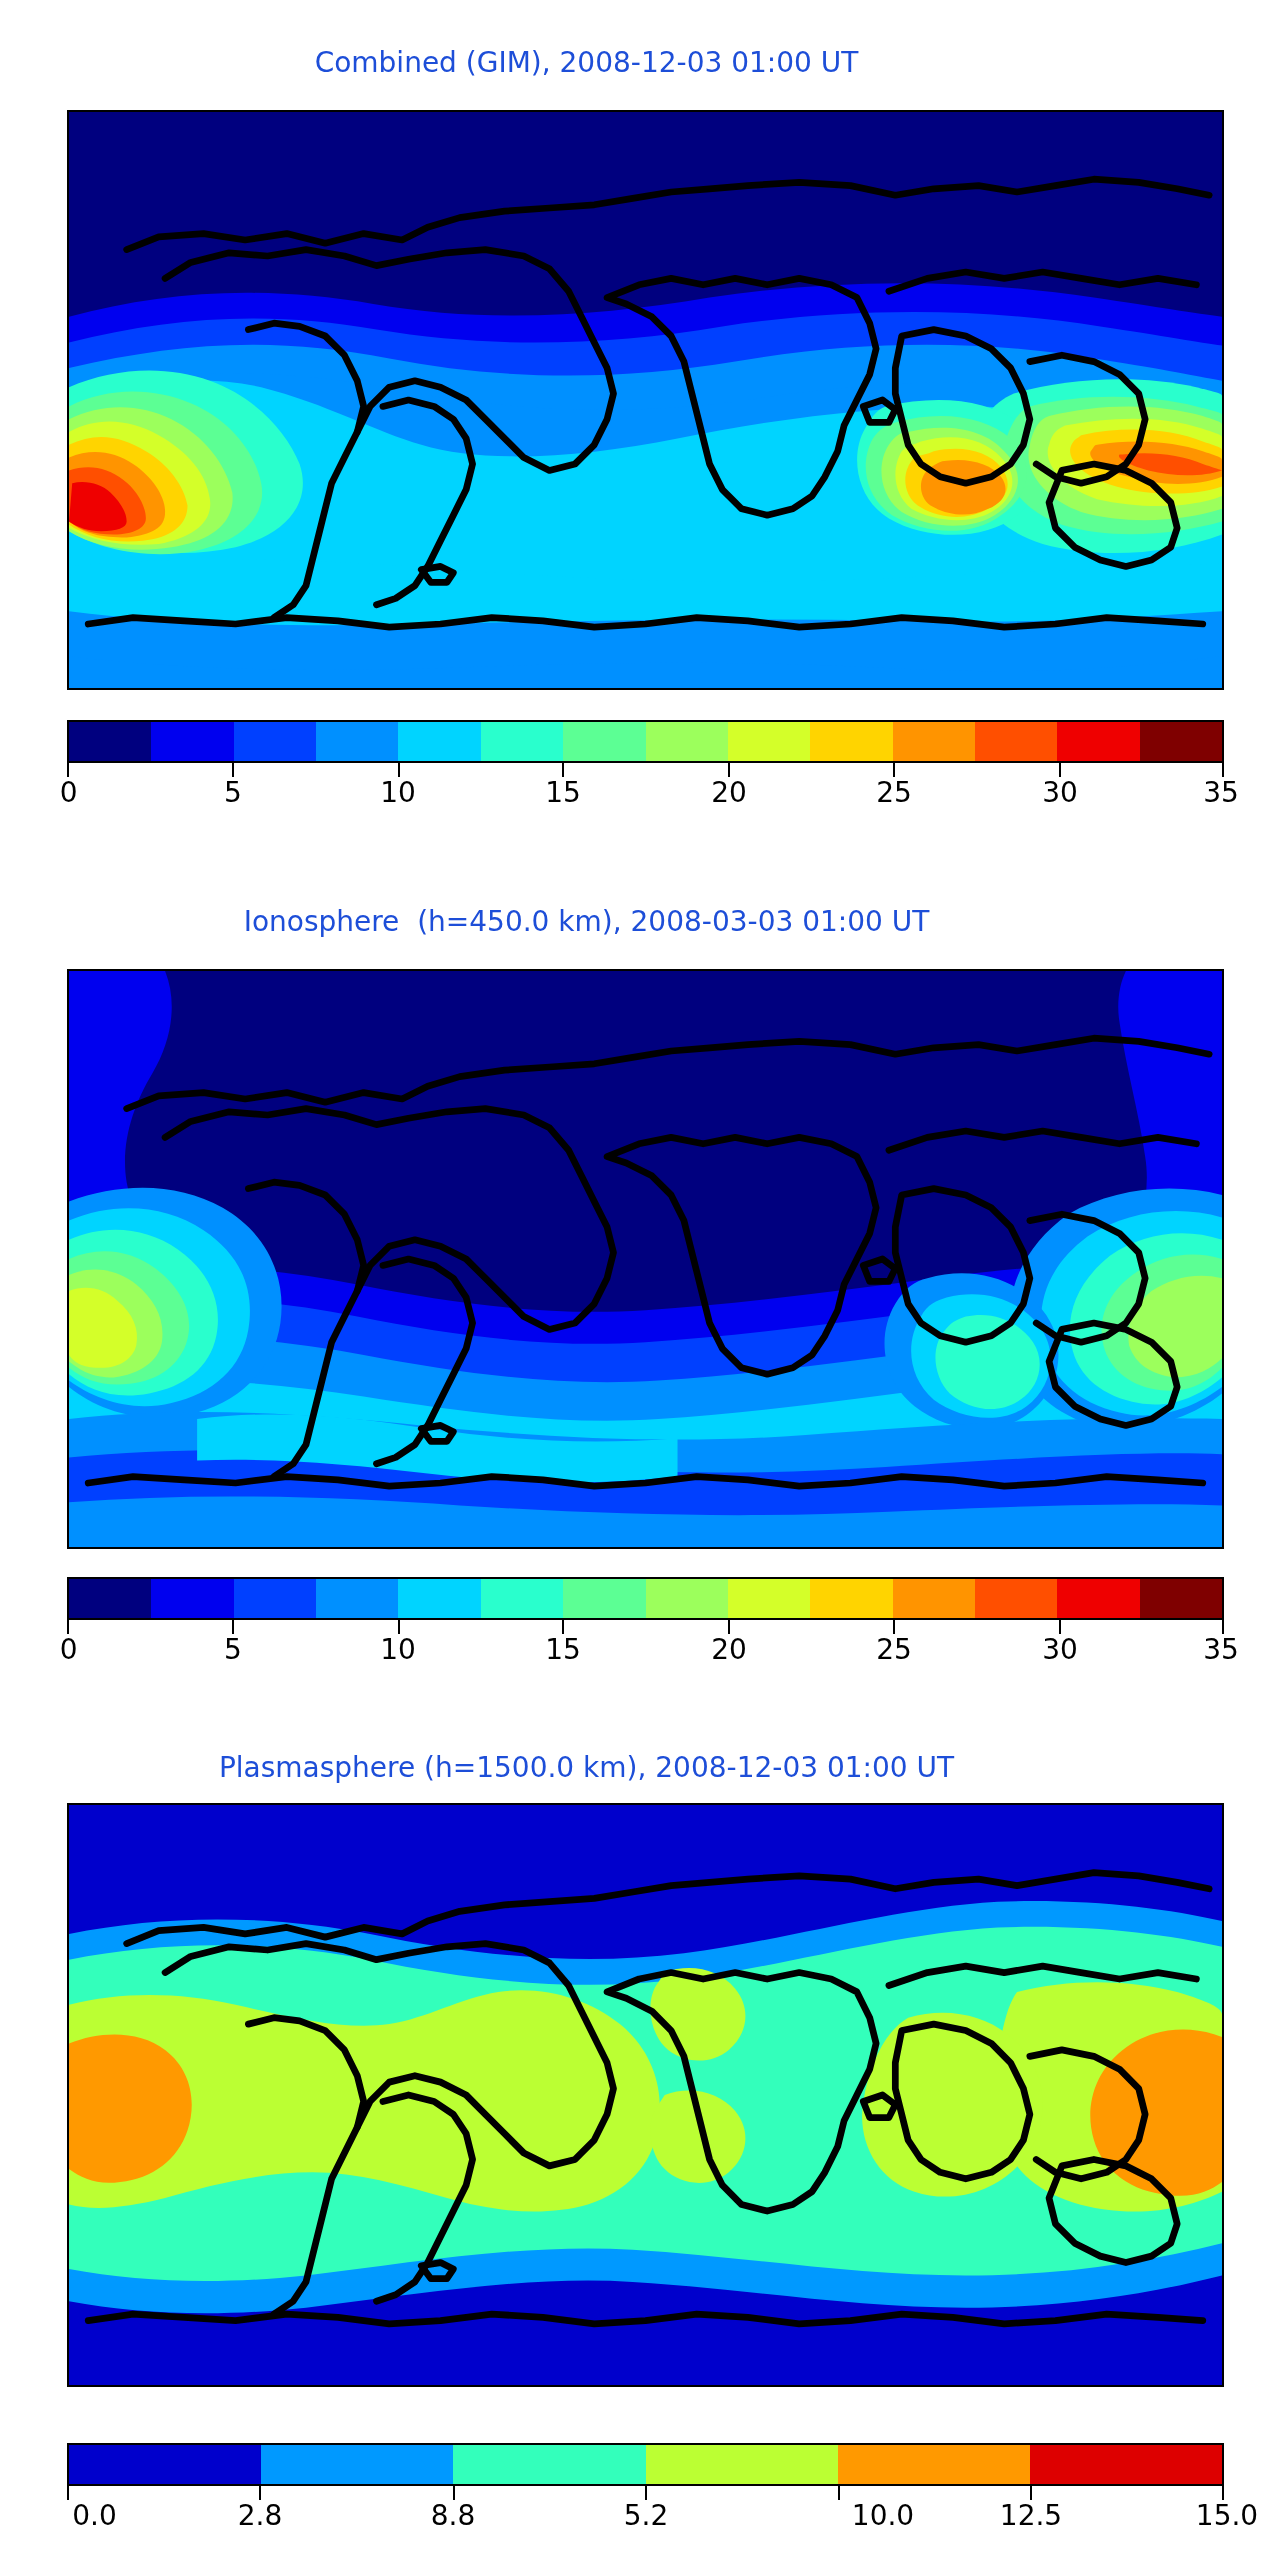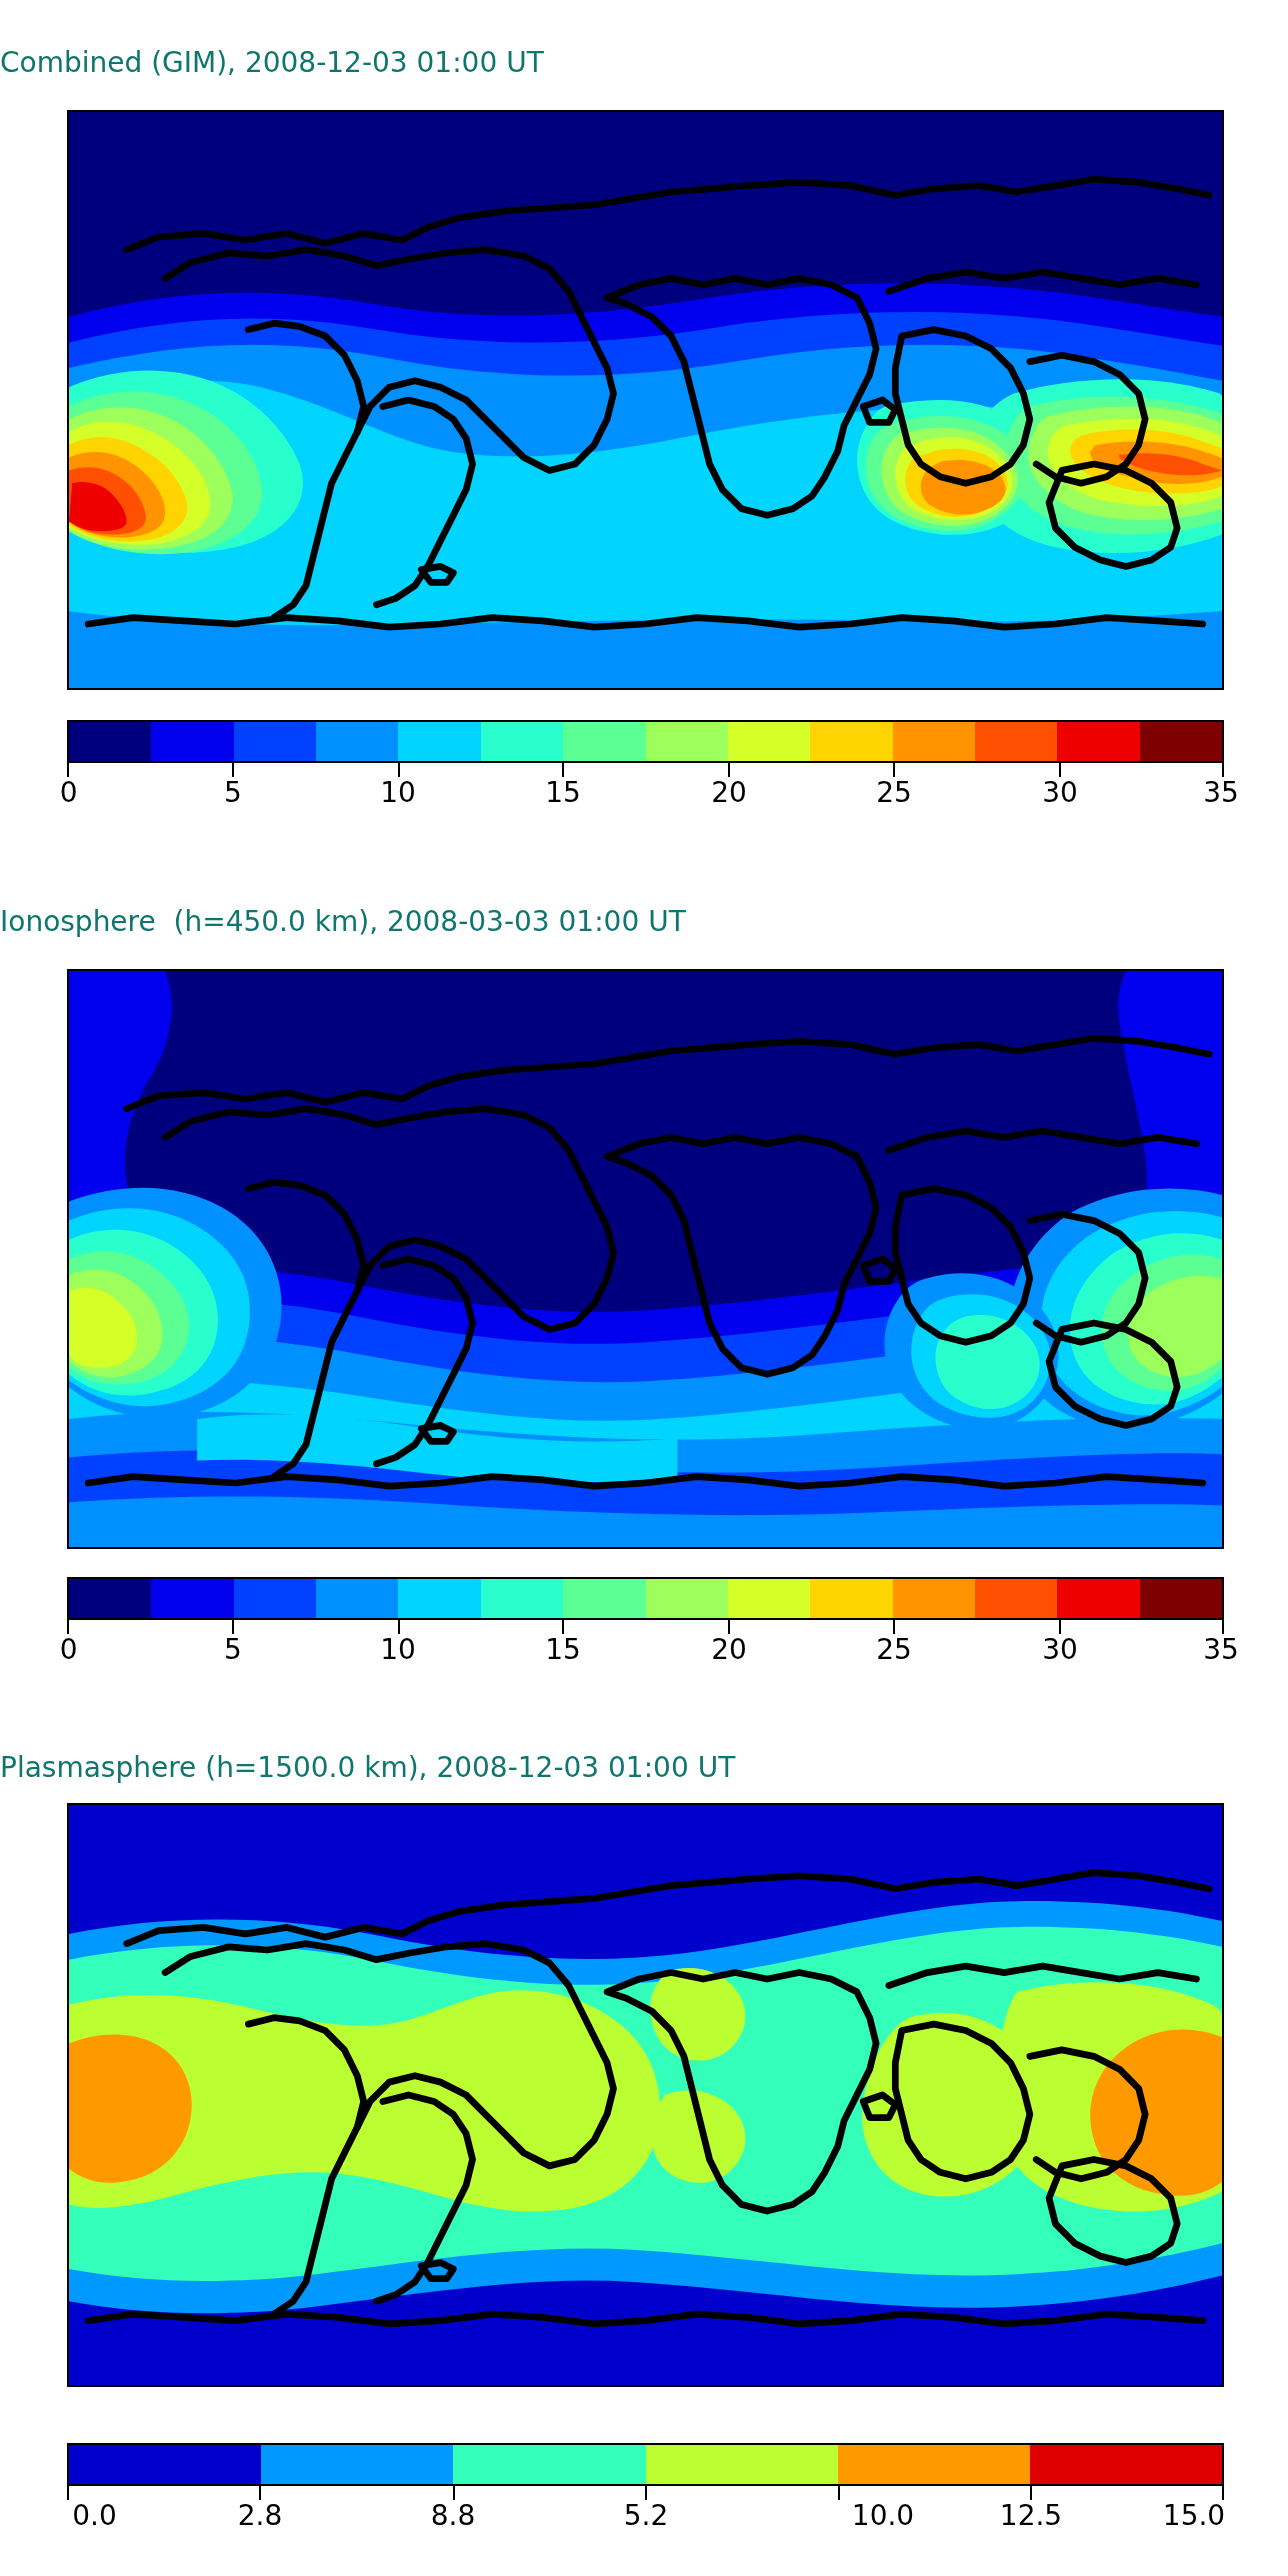--- a/index.html
+++ b/index.html
@@ -11,22 +11,23 @@
     overflow: hidden;
   }
   #figure {
     position: relative;
     width: 1288px; height: 2576px;
     background: #ffffff;
   }
   .panel { position: absolute; left: 0; width: 1288px; }
   .panel-title {
     width: 1173px;
+    text-align: center;
     font-size: 28px;
-    color: #0f766e;
+    color: #1d4ed8;
     font-family: "DejaVu Sans", sans-serif;
     font-weight: 400;
     white-space: pre;
     line-height: 1;
   }
   .map-wrap {
     position: absolute;
     left: 67px;
     width: 1157px;
     border: 2.6px solid #000000;
@@ -342,19 +343,19 @@
         <div class="cbar-tick" style="left:963px"></div>
         <div class="cbar-tick" style="left:1155px"></div>
       </div>
       <div class="cbar-labels">
         <div class="cbar-label" style="left:27.5px">0.0</div>
         <div class="cbar-label" style="left:193px">2.8</div>
         <div class="cbar-label" style="left:386px">8.8</div>
         <div class="cbar-label" style="left:579px">5.2</div>
         <div class="cbar-label" style="left:816px">10.0</div>
         <div class="cbar-label" style="left:964px">12.5</div>
-        <div class="cbar-label" style="left:1127px">15.0</div>
+        <div class="cbar-label" style="left:1160px">15.0</div>
       </div>
     </div>
   </div>
 
 </div>
 
 
 </body></html>

